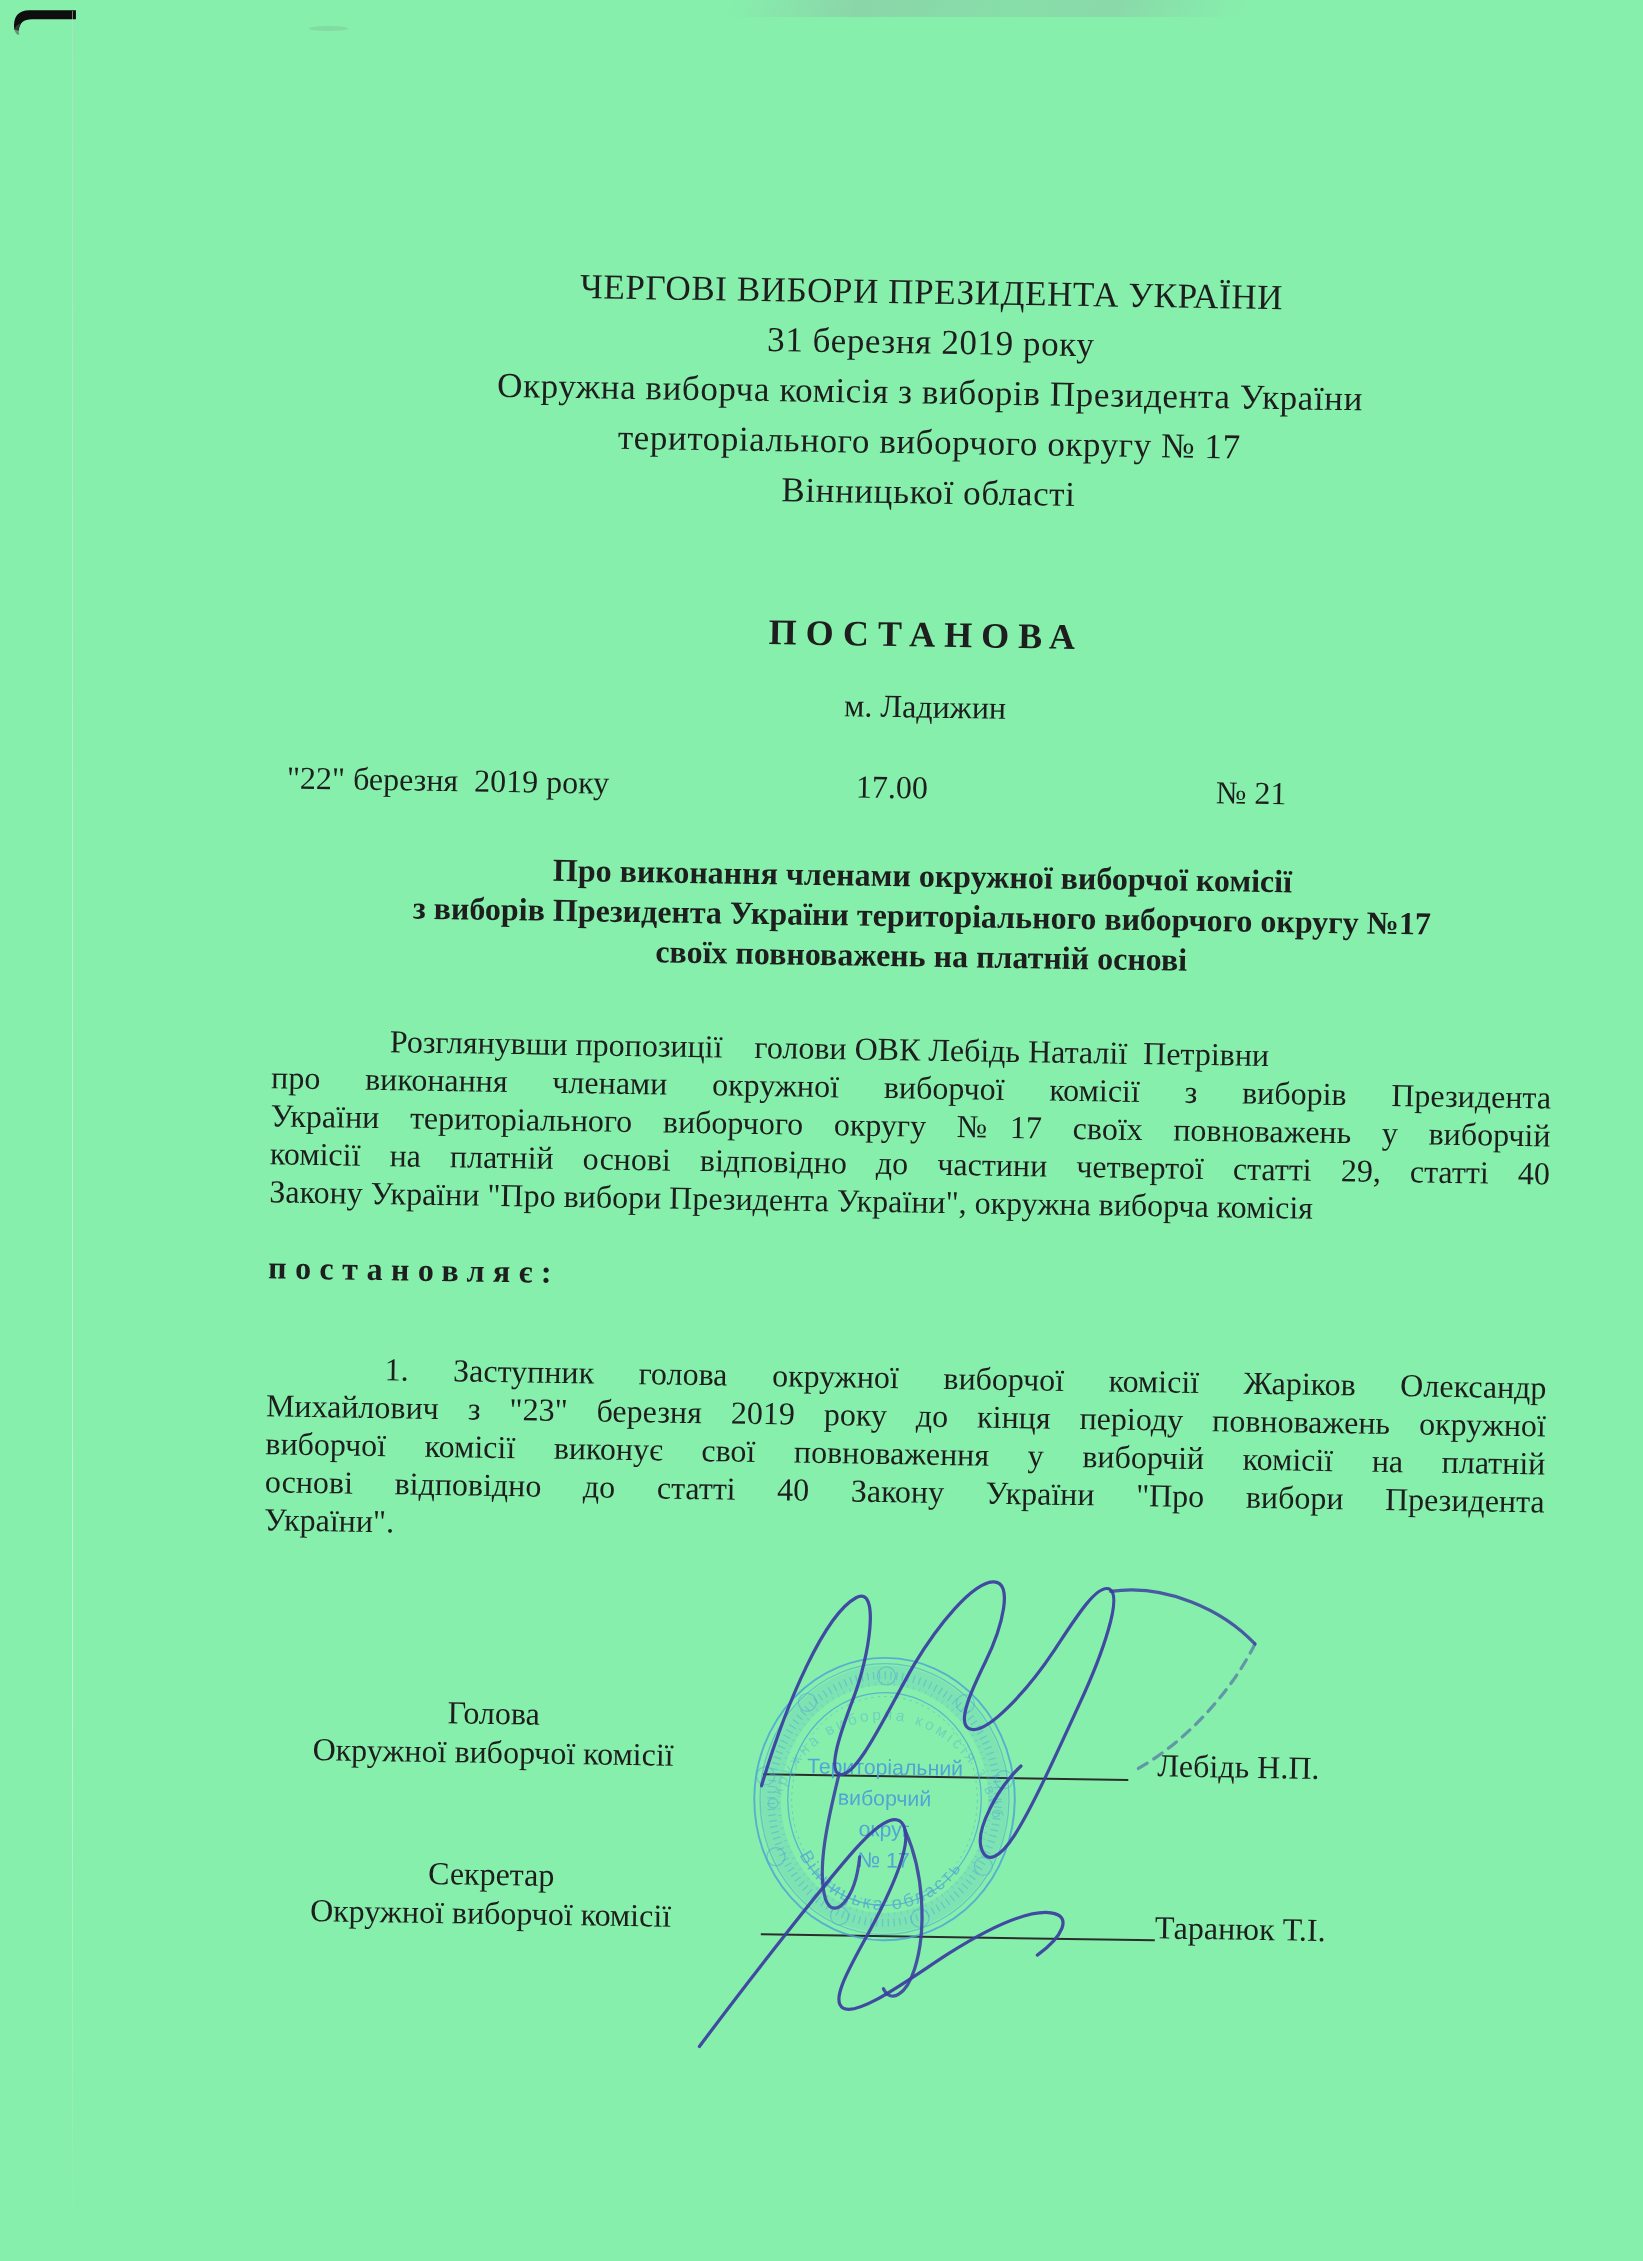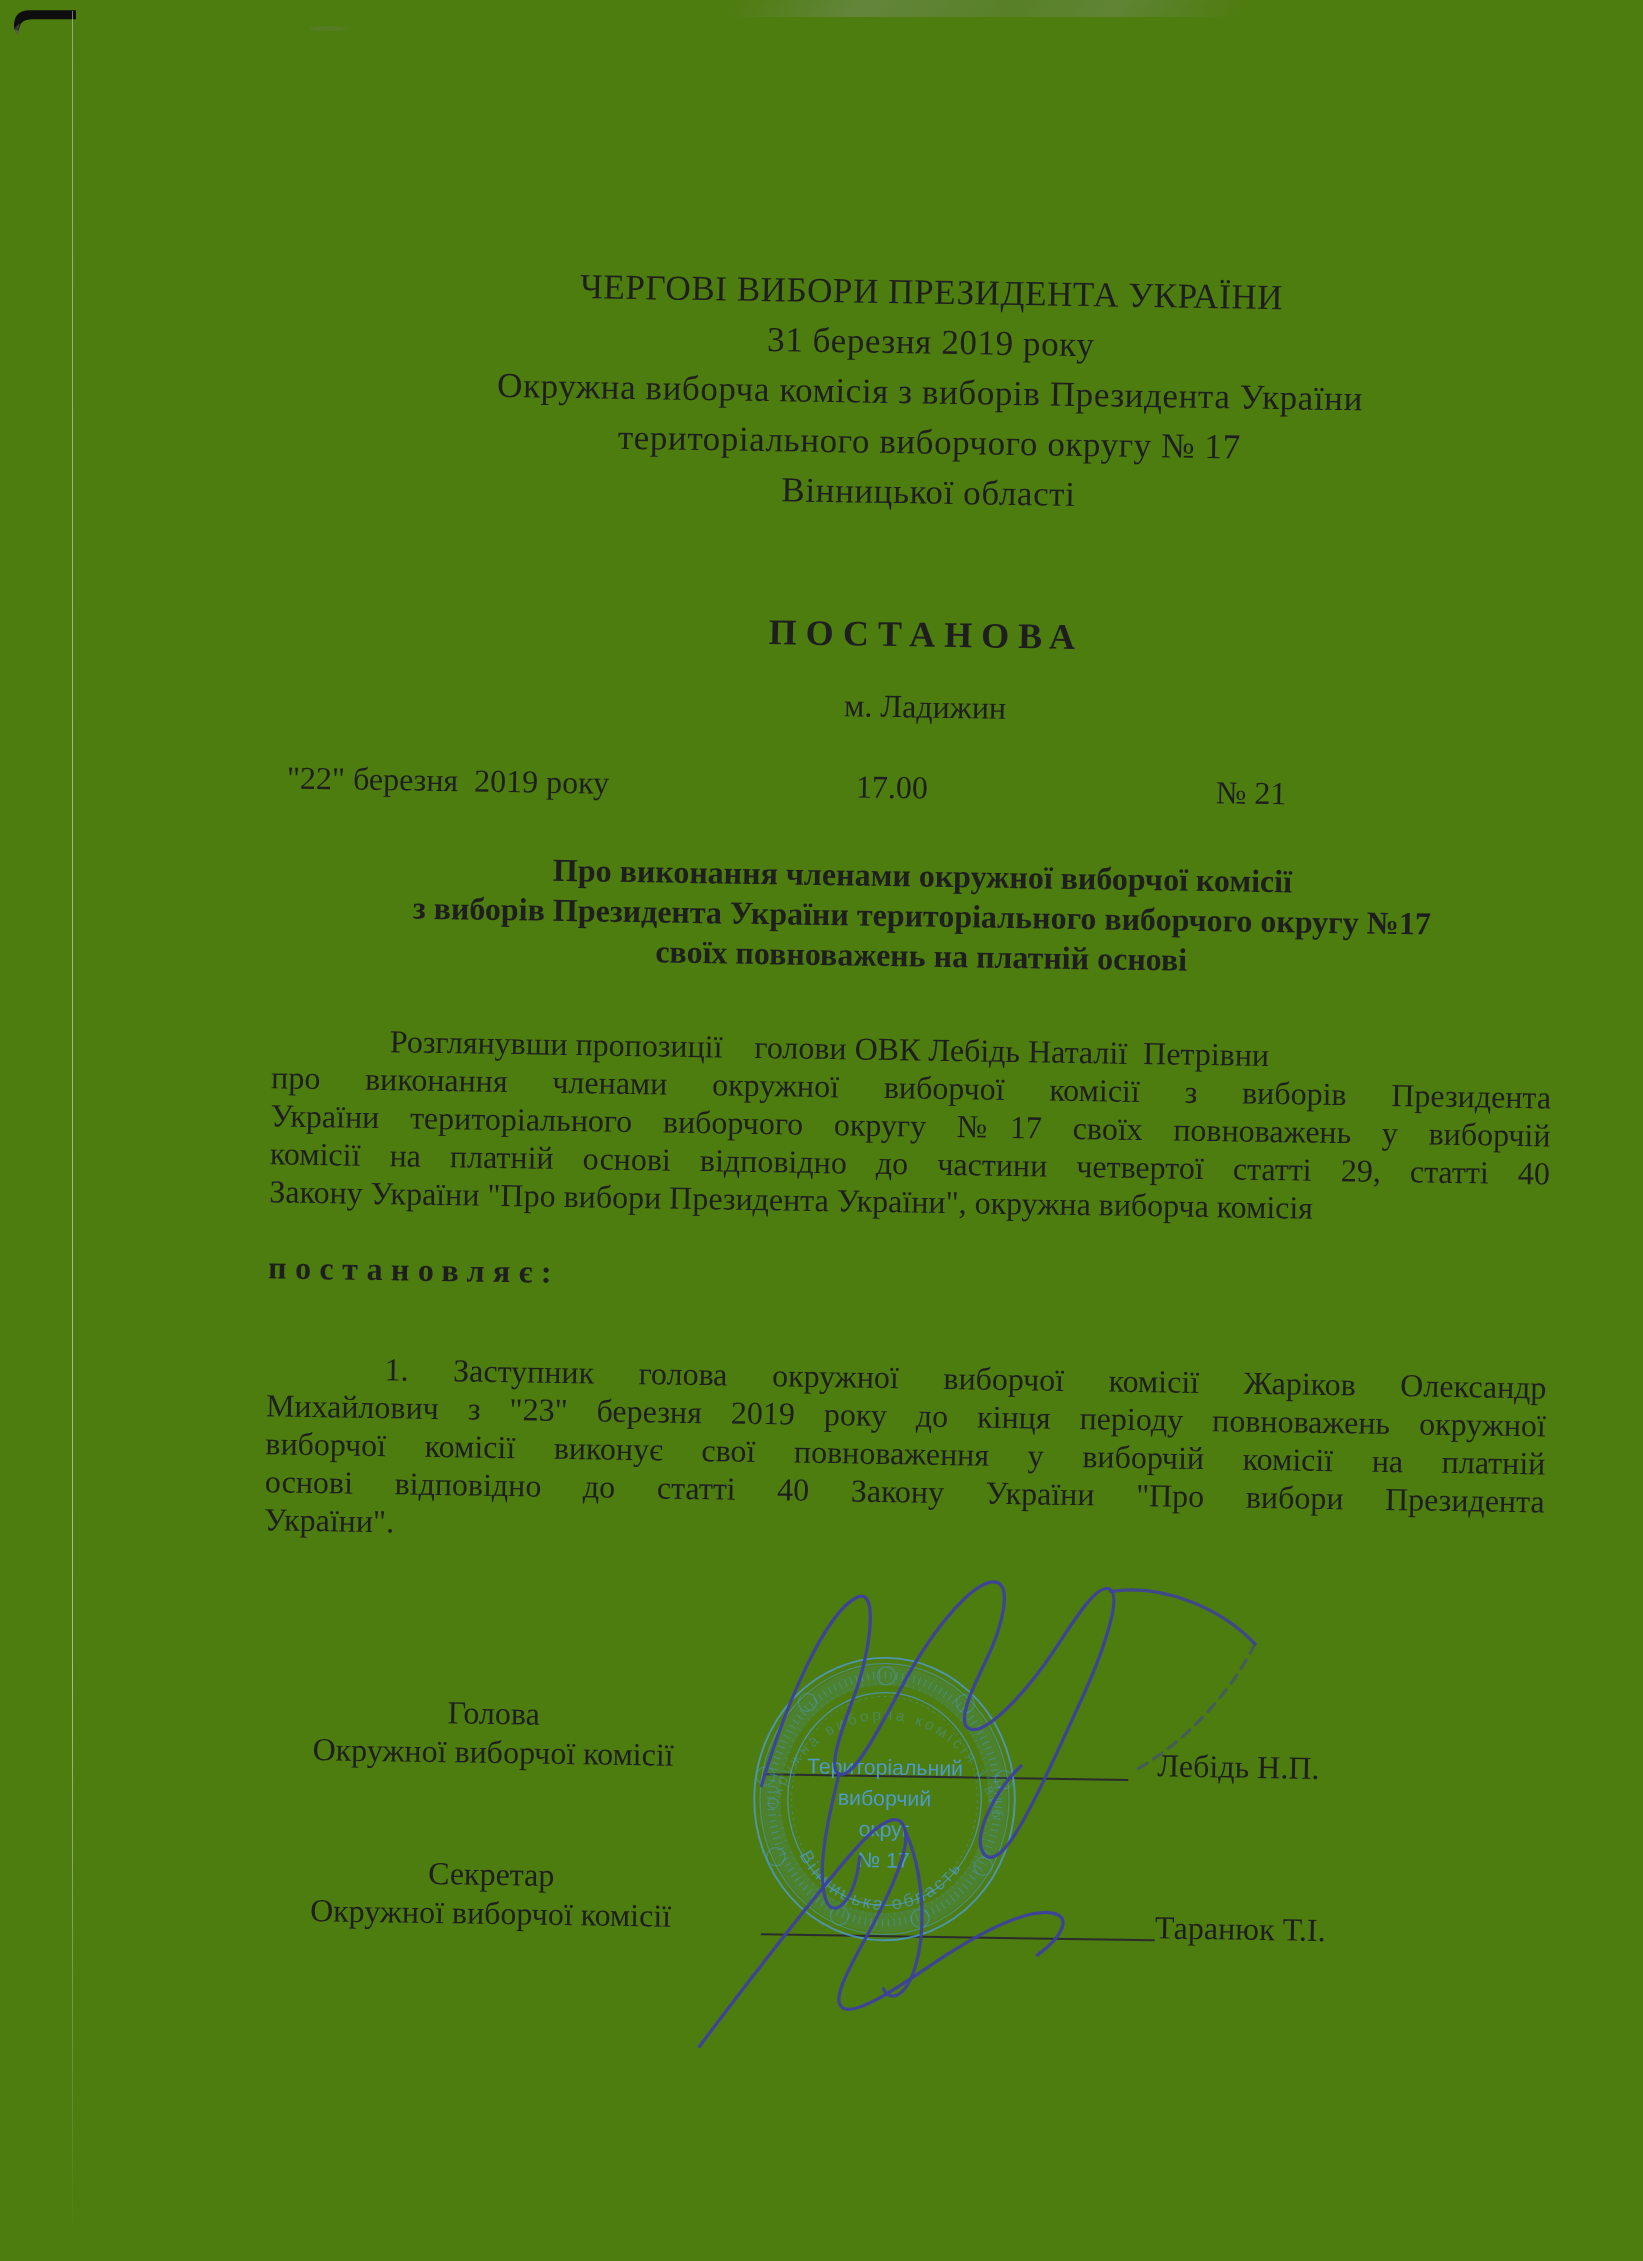--- a/index.html
+++ b/index.html
@@ -1,19 +1,19 @@
 <!DOCTYPE html>
 <html style="--stamp-color: #4d9ed9; --ink-color: #3c40a0; --text-color: #1e1e1e;font-size:10.3px"><head>
 <meta charset="utf-8">
 <style>
   html,body{margin:0;padding:0;background:#fdfdfc;}
   .page{
     position:relative;
     width:1644px;height:2261px;
-    background:#4d7c0f;
+    background:#86efac;
     overflow:hidden;
     font-family:"Liberation Serif","DejaVu Serif",serif;
     color:var(--text-color,#1e1e1e);
   }
   .layer{
     position:absolute;inset:0;
     transform:rotate(0.9deg);
     transform-origin:822px 1096px;
   }
   

